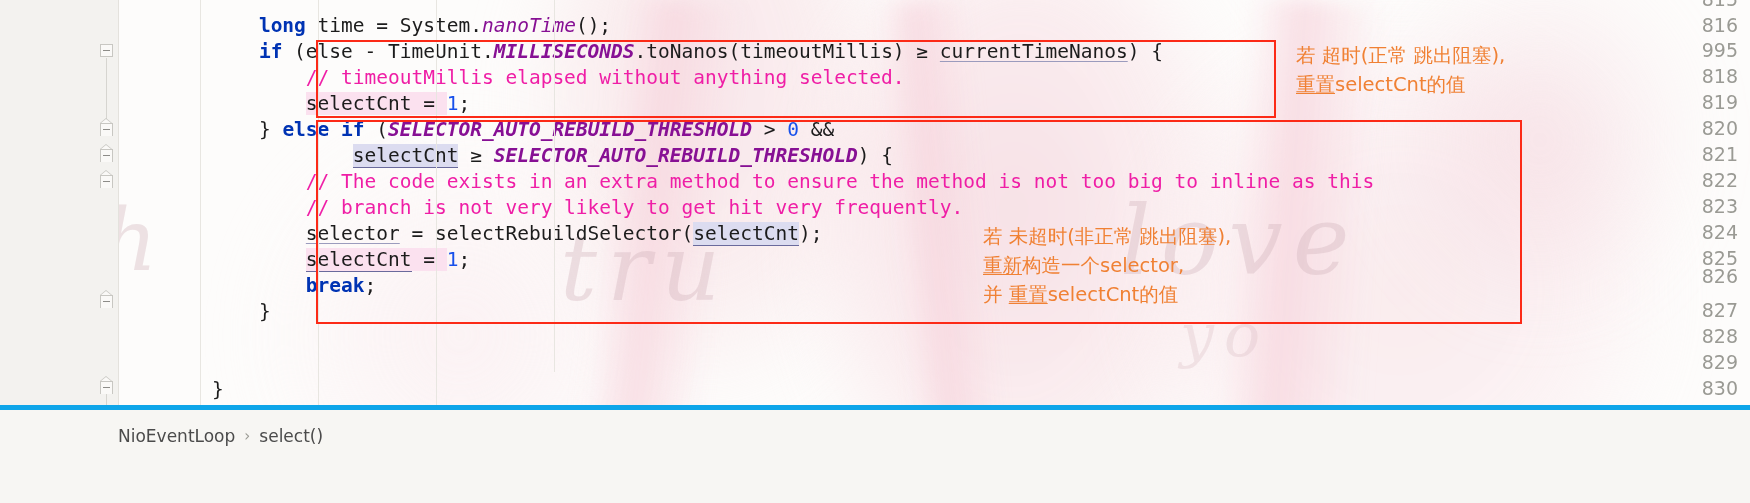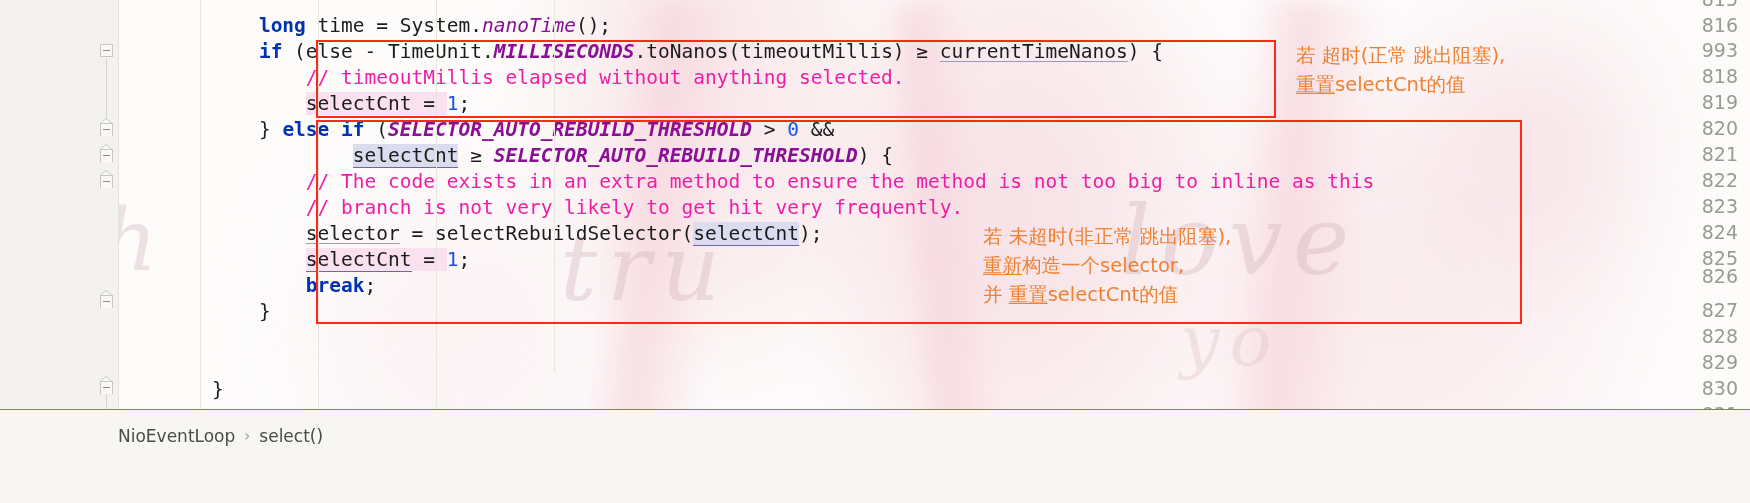--- a/index.html
+++ b/index.html
@@ -57,21 +57,21 @@
     position: absolute;
     font-family: "DejaVu Serif", "Liberation Serif", serif;
     font-style: italic;
     color: rgba(208,178,186,.36);
     white-space: nowrap;
     letter-spacing: 10px;
   }
   #watermark .w-left  { left: 20px;  top: 190px; font-size: 86px; }
   #watermark .w-mid   { left: 560px; top: 215px; font-size: 92px; }
   #watermark .w-right { left: 1120px;top: 185px; font-size: 96px; }
-  #watermark .w-low   { left: 1180px;top: 300px; font-size: 70px; color: rgba(214,186,192,.3); }
+  #watermark .w-low   { left: 1180px;top: 300px; font-size: 60px; color: rgba(214,186,192,.3); }
 
   
   #gutter {
     position: absolute;
     left: 0; top: 0;
     width: 118px;
     height: 410px;
     background: #f3f2ef;
     border-right: 0;
     z-index: 3;
@@ -209,21 +209,21 @@
   }
   .note .u { text-decoration: underline; text-underline-offset: 2px; }
 
   
   #breadcrumb-bar {
     position: absolute;
     left: 0; bottom: 0;
     width: 1750px;
     height: 93px;
     background: #f7f6f3;
-    border-top: 1px solid #0ea5e9;
+    border-top: 5px solid #0ea5e9;
     z-index: 8;
   }
   #breadcrumb {
     position: absolute;
     left: 118px;
     top: 16px;
     font-family: "DejaVu Sans", "Liberation Sans", sans-serif;
     font-size: 17px;
     color: #4b4b4b;
     display: flex;
@@ -251,21 +251,21 @@
     <div class="script w-mid">tru</div>
     <div class="script w-right">love</div>
     <div class="script w-low">yo</div>
   </div>
 
   <div id="gutter"></div>
   <div id="gutter-strip"></div>
 
   <div class="ln" style="top:-13px;">815</div>
   <div class="ln" style="top:13px;">816</div>
-  <div class="ln" style="top:38px;">993</div>
+  <div class="ln" style="top:38px;">995</div>
   <div class="ln" style="top:64px;">818</div>
   <div class="ln" style="top:90px;">819</div>
   <div class="ln" style="top:116px;">820</div>
   <div class="ln" style="top:142px;">821</div>
   <div class="ln" style="top:168px;">822</div>
   <div class="ln" style="top:194px;">823</div>
   <div class="ln" style="top:220px;">824</div>
   <div class="ln" style="top:246px;">825</div>
   <div class="ln" style="top:264px;">826</div>
   <div class="ln" style="top:298px;">827</div>

